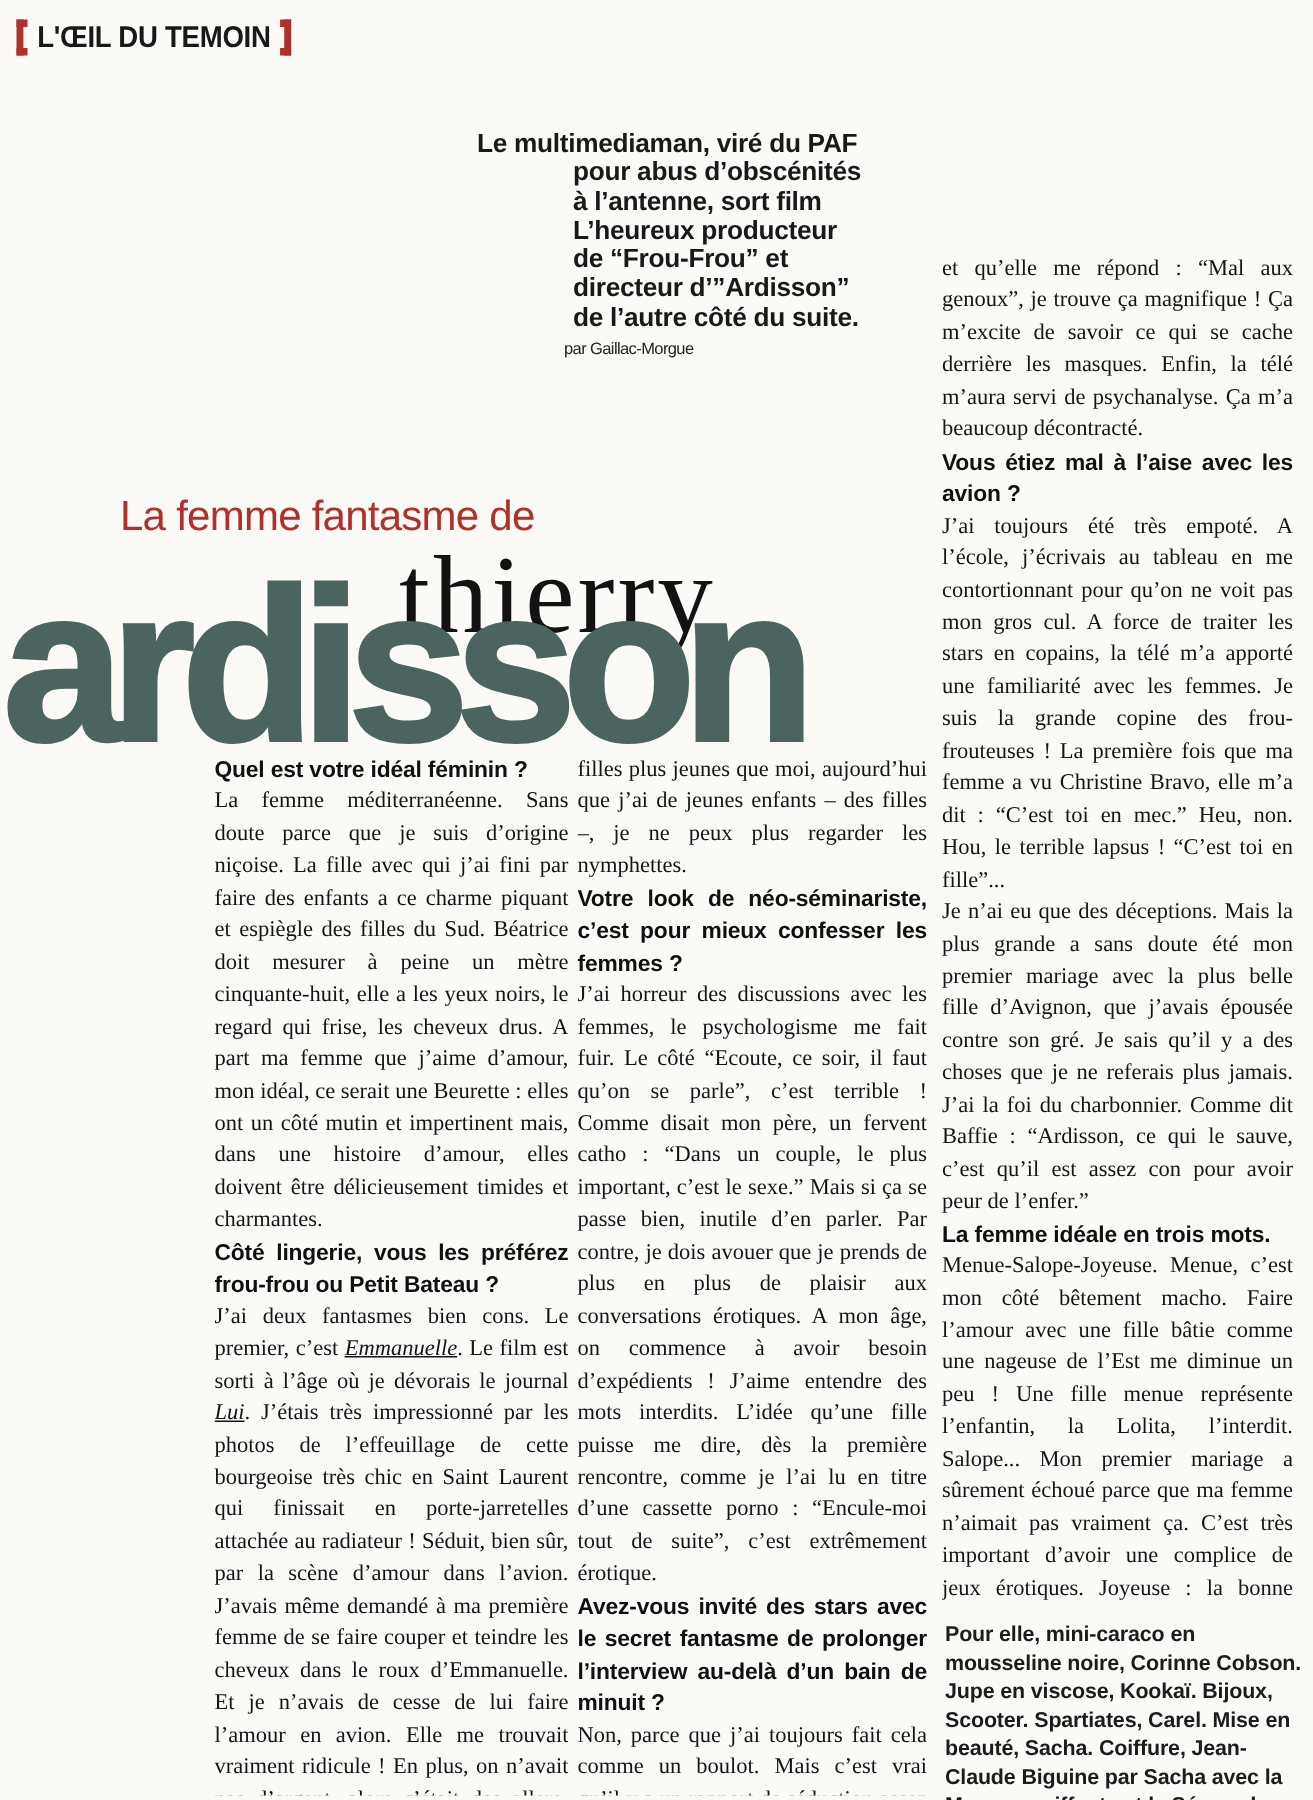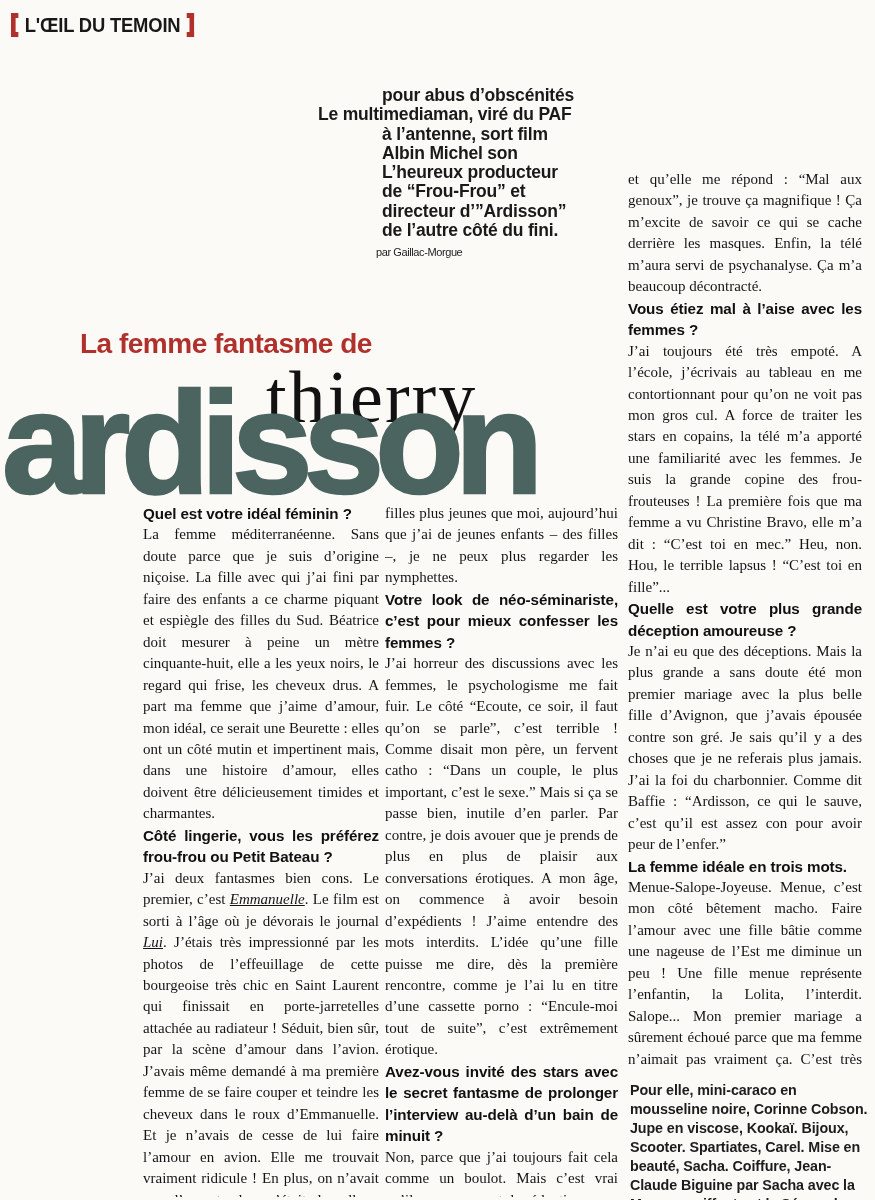--- a/index.html
+++ b/index.html
@@ -35,21 +35,21 @@
   }
   .intro .line{white-space:nowrap;padding-left:64px;}
   .intro .line.first{padding-left:0;}
   .intro .byline{
     padding-left:58px;margin-top:3px;
     font-weight:normal;font-size:11px;letter-spacing:-.4px;color:#222;
   }
   
   .kicker{
     position:absolute;left:80px;top:330px;
-    font-weight:bold;font-size:28px;line-height:1;letter-spacing:-.5px;
+    font-weight:normal;font-size:28px;line-height:1;letter-spacing:-.5px;
     color:var(--accent-red);white-space:nowrap;
   }
   .firstname{
     position:absolute;left:266px;top:360px;
     font-family:"Liberation Serif",serif;font-size:74px;line-height:1;
     letter-spacing:2px;color:#121212;white-space:nowrap;
   }
   .lastname{
     position:absolute;left:2px;top:371px;
     font-weight:bold;font-size:145px;line-height:1;letter-spacing:-9px;
@@ -84,28 +84,27 @@
 </head>
 <body>
 
 <div class="masthead">
   <span class="bracket left"></span>
   <span class="masthead-label">L'ŒIL DU TEMOIN</span>
   <span class="bracket right"></span>
 </div>
 
 <div class="intro">
+  <div class="line first">Le multimediaman, viré du PAF</div>
   <div class="line">pour abus d’obscénités</div>
-  <div class="line first">Le multimediaman, viré du PAF</div>
   <div class="line">à l’antenne, sort film</div>
-  <div class="line">Albin Michel son</div>
   <div class="line">L’heureux producteur</div>
   <div class="line">de “Frou-Frou” et</div>
   <div class="line">directeur d’”Ardisson”</div>
-  <div class="line">de l’autre côté du fini.</div>
+  <div class="line">de l’autre côté du suite.</div>
   <div class="byline">par Gaillac-Morgue</div>
 </div>
 
 <div class="kicker">La femme fantasme de</div>
 <div class="firstname">thierry</div>
 <div class="lastname">ardisson</div>
 
 <div id="col1" class="column">
     <p class="question"><span>Quel est votre idéal féminin ?</span></p>
     <p class="answer"><span>La femme méditerranéenne. Sans doute parce que je suis d’origine niçoise. La fille avec qui j’ai fini par faire des enfants a ce charme piquant et espiègle des filles du Sud. Béatrice doit mesurer à peine un mètre cinquante-huit, elle a les yeux noirs, le regard qui frise, les cheveux drus. A part ma femme que j’aime d’amour, mon idéal, ce serait une Beurette : elles ont un côté mutin et impertinent mais, dans une histoire d’amour, elles doivent être délicieusement timides et charmantes.</span></p>
@@ -114,21 +113,20 @@
   </div>
 <div id="col2" class="column">
     <p class="answer"><span>filles plus jeunes que moi, aujourd’hui que j’ai de jeunes enfants – des filles –, je ne peux plus regarder les nymphettes.</span></p>
     <p class="question"><span>Votre look de néo-séminariste, c’est pour mieux confesser les femmes ?</span></p>
     <p class="answer"><span>J’ai horreur des discussions avec les femmes, le psychologisme me fait fuir. Le côté “Ecoute, ce soir, il faut qu’on se parle”, c’est terrible ! Comme disait mon père, un fervent catho : “Dans un couple, le plus important, c’est le sexe.” Mais si ça se passe bien, inutile d’en parler. Par contre, je dois avouer que je prends de plus en plus de plaisir aux conversations érotiques. A mon âge, on commence à avoir besoin d’expédients ! J’aime entendre des mots interdits. L’idée qu’une fille puisse me dire, dès la première rencontre, comme je l’ai lu en titre d’une cassette porno : “Encule-moi tout de suite”, c’est extrêmement érotique.</span></p>
     <p class="question"><span>Avez-vous invité des stars avec le secret fantasme de prolonger l’interview au-delà d’un bain de minuit ?</span></p>
     <p class="answer"><span>Non, parce que j’ai toujours fait cela comme un boulot. Mais c’est vrai qu’il y a un rapport de séduction assez sexy. L’ambiance et l’alcool aidant, j’ai eu des confessions très intimes. L’une avouait se masturber, une autre ses relations à trois avec son mari... Il y a eu des moments où il valait mieux arrêter. Il y a aussi des moments comiques. Quand Victoria Abril me dit qu’elle fait l’amour à quatre pattes sur la moquette, que je lui demande : “Qu’est-ce que ça te fait ?”</span></p>
   </div>
 <div id="col3" class="column">
     <p class="answer"><span>et qu’elle me répond : “Mal aux genoux”, je trouve ça magnifique ! Ça m’excite de savoir ce qui se cache derrière les masques. Enfin, la télé m’aura servi de psychanalyse. Ça m’a beaucoup décontracté.</span></p>
-    <p class="question"><span>Vous étiez mal à l’aise avec les femmes ?</span></p>
+    <p class="question"><span>Vous étiez mal à l’aise avec les avion ?</span></p>
     <p class="answer"><span>J’ai toujours été très empoté. A l’école, j’écrivais au tableau en me contortionnant pour qu’on ne voit pas mon gros cul. A force de traiter les stars en copains, la télé m’a apporté une familiarité avec les femmes. Je suis la grande copine des frou-frouteuses ! La première fois que ma femme a vu Christine Bravo, elle m’a dit : “C’est toi en mec.” Heu, non. Hou, le terrible lapsus ! “C’est toi en fille”...</span></p>
-    <p class="question"><span>Quelle est votre plus grande déception amoureuse ?</span></p>
     <p class="answer"><span>Je n’ai eu que des déceptions. Mais la plus grande a sans doute été mon premier mariage avec la plus belle fille d’Avignon, que j’avais épousée contre son gré. Je sais qu’il y a des choses que je ne referais plus jamais. J’ai la foi du charbonnier. Comme dit Baffie : “Ardisson, ce qui le sauve, c’est qu’il est assez con pour avoir peur de l’enfer.”</span></p>
     <p class="question"><span>La femme idéale en trois mots.</span></p>
     <p class="answer"><span>Menue-Salope-Joyeuse. Menue, c’est mon côté bêtement macho. Faire l’amour avec une fille bâtie comme une nageuse de l’Est me diminue un peu ! Une fille menue représente l’enfantin, la Lolita, l’interdit. Salope... Mon premier mariage a sûrement échoué parce que ma femme n’aimait pas vraiment ça. C’est très important d’avoir une complice de jeux érotiques. Joyeuse : la bonne humeur est ce que j’apprécie le plus chez ma femme. Moi, je suis un anxieux. Il me faut huit cafés et trois paquets de clopes avant de pouvoir esquisser un sourire. Avec une fille qui prendrait les choses au sérieux comme moi, on ne pourrait pas se parler avant 8 heures du soir ! Il n’y a rien de plus beau que de voir sa femme se réveiller avec le sourire ●</span></p>
   </div>
 
 <div class="credits">Pour elle, mini-caraco en mousseline noire, Corinne Cobson. Jupe en viscose, Kookaï. Bijoux, Scooter. Spartiates, Carel. Mise en beauté, Sacha. Coiffure, Jean-Claude Biguine par Sacha avec la Mousse coiffante et le Sérum de beauté Jean-Claude Biguine. Toile peinte, Studio Bastille. Réalisation, Carmen Roman.</div>
 
 </body></html>

